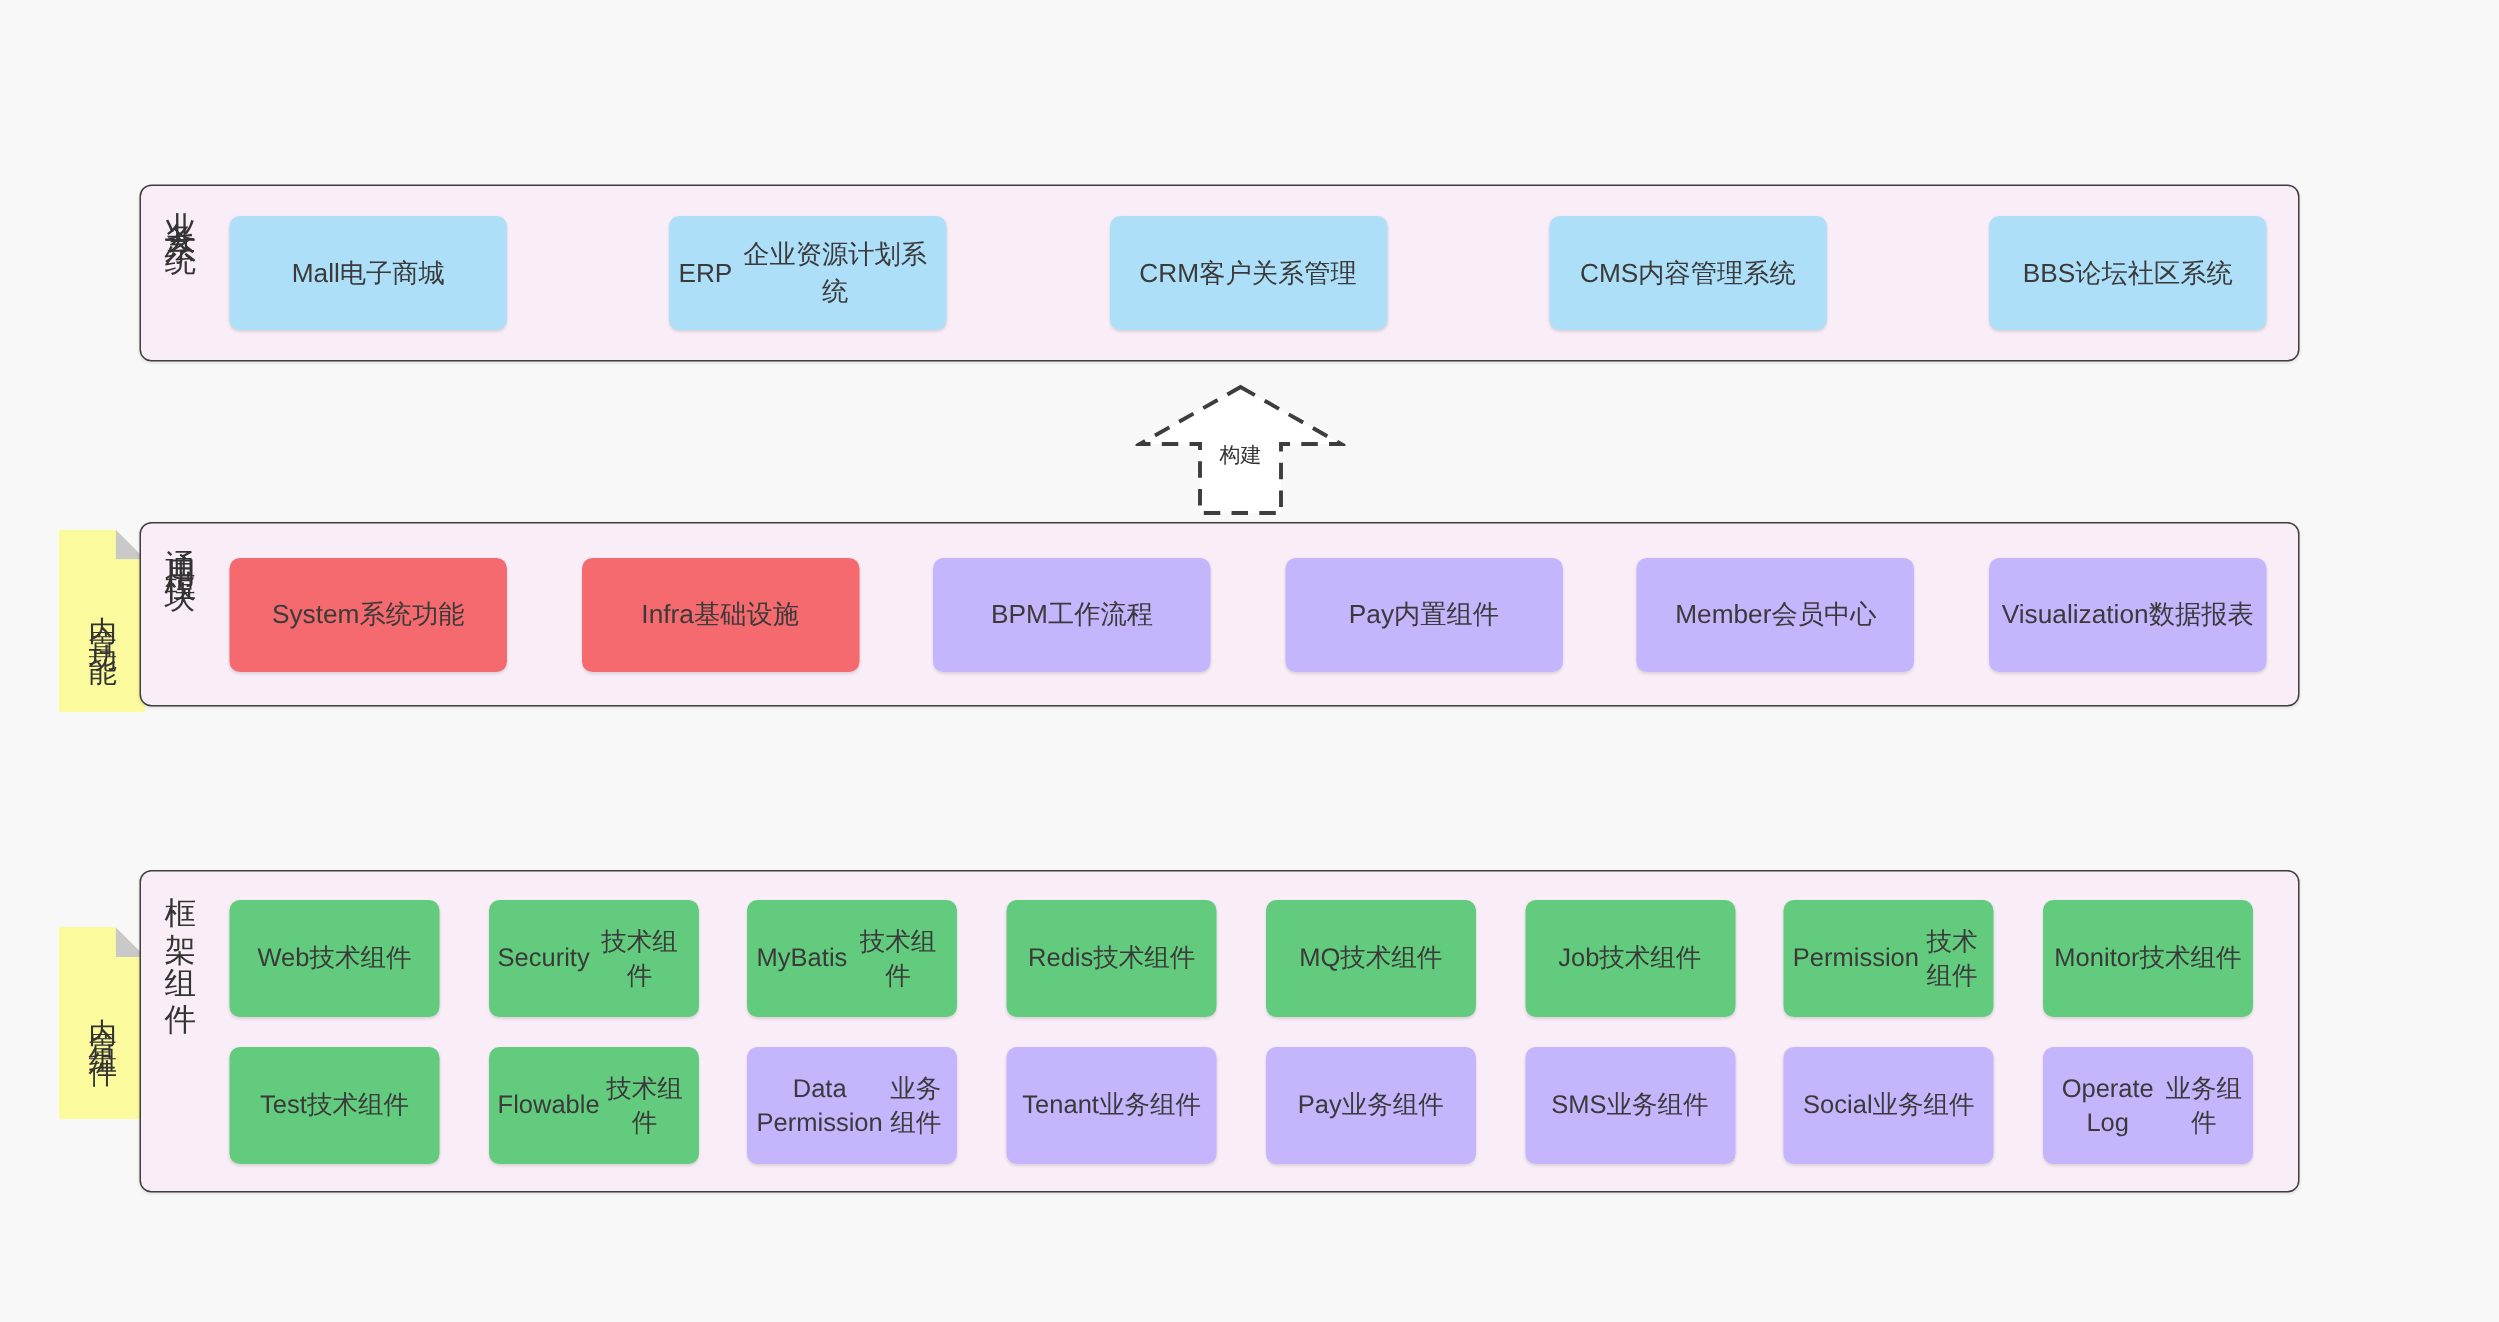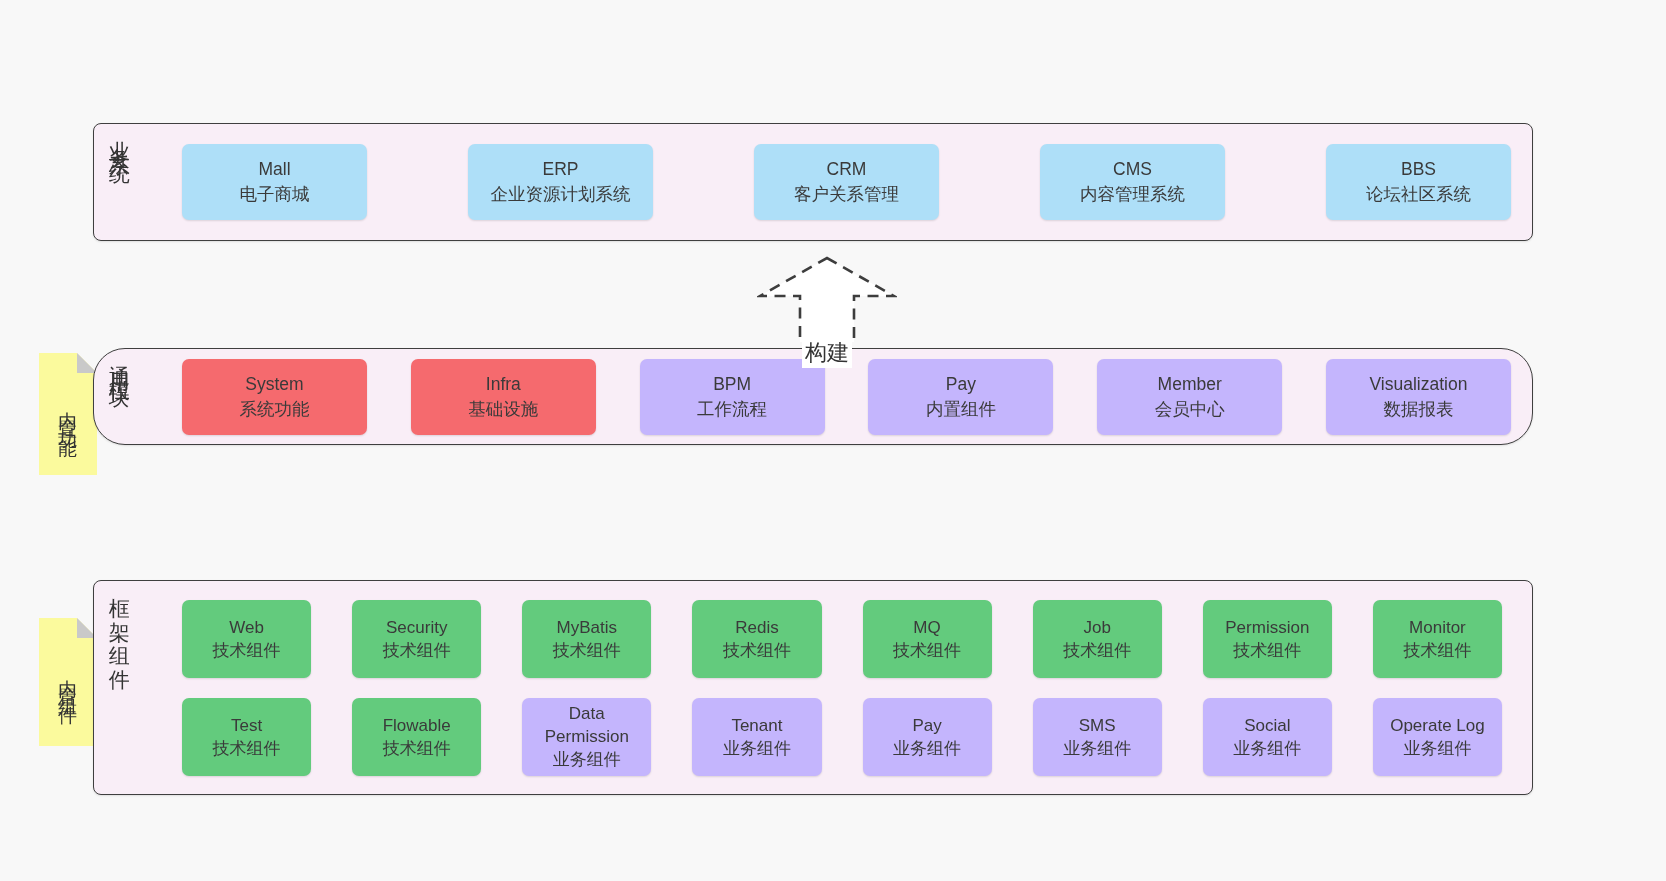--- a/index.html
+++ b/index.html
@@ -2,35 +2,35 @@
 <html><head>
 <meta charset="utf-8">
 <style>
   html,body{margin:0;padding:0;background:#f8f8f8;font-family:"Liberation Sans",sans-serif;}
   .stage{position:relative;width:1666px;height:881px;background:#f8f8f8;overflow:hidden;color:#3a3a3a;}
 
   
   .band{position:absolute;background:#f9eef7;border:1.6px solid #3f3f3f;border-radius:8px;
         box-shadow:0 1px 2px rgba(0,0,0,.10);z-index:2;box-sizing:border-box;}
   .band1{left:93px;top:123px;width:1440px;height:118px;}
-  .band2{left:93px;top:348px;width:1440px;height:97px;border-radius:32px;}
+  .band2{left:93px;top:348px;width:1440px;height:123px;}
   .band3{left:93px;top:580px;width:1440px;height:215px;}
 
   .side-label{position:absolute;left:13px;top:0;bottom:0;display:flex;align-items:center;
         writing-mode:vertical-rl;font-size:21px;letter-spacing:7px;color:#333;line-height:1.15;}
   .band3 .side-label{letter-spacing:24px;}
 
   .boxes{position:absolute;left:59px;right:21px;top:0;bottom:0;display:flex;
          align-items:center;justify-content:space-between;}
   .band3 .boxes{right:30px;flex-direction:column;justify-content:center;gap:20px;}
-  .band3 .box-row{display:flex;width:100%;justify-content:flex-end;gap:12px;}
-
-  .node{width:185px;height:76px;border-radius:7px;display:flex;flex-direction:column;
+  .band3 .box-row{display:flex;width:100%;justify-content:space-between;}
+
+  .node{width:185px;height:76px;border-radius:7px;display:flex;
         align-items:center;justify-content:center;text-align:center;font-size:17.5px;
-        line-height:25px;box-shadow:0 1px 2px rgba(0,0,0,.12);padding:0 6px;box-sizing:border-box;margin-left:29px;}
+        line-height:25px;box-shadow:0 1px 2px rgba(0,0,0,.12);padding:0 6px;box-sizing:border-box;}
   .band3 .node{width:140px;height:78px;line-height:23px;font-size:17px;}
   .node.blue{background:#aedff8;}
   .node.red{background:#f56a6e;}
   .node.pink{background:#c4b5fd;}
   .node.green{background:#63cb7d;}
   .node.lightgreen{background:#c4b5fd;}
 
   
   .sticky{position:absolute;width:58px;z-index:1;}
   .sticky1{left:39px;top:353px;height:122px;}
@@ -41,21 +41,21 @@
         clip-path:polygon(0 0,100% 100%,0 100%);}
   .sticky-text{position:absolute;inset:0;display:flex;align-items:center;justify-content:center;
         writing-mode:vertical-rl;font-size:19px;letter-spacing:9px;color:#333;line-height:1;}
 
   
   .arrow{position:absolute;width:140px;height:90px;z-index:3;}
   .arrow1{left:757px;top:255px;}
   .arrow2{left:772px;top:488px;}
   .arrow svg{display:block;width:100%;height:100%;}
   .arrow-label{position:absolute;left:50%;top:40px;transform:translateX(-50%);
-        background:#ffffff;padding:0 3px;font-size:22px;color:#333;white-space:nowrap;margin-top:43px;}
+        background:#ffffff;padding:0 3px;font-size:14px;color:#333;white-space:nowrap;}
 </style>
 </head>
 <body>
 
 <div class="stage">
 
   <div class="band band1">
     <div class="side-label">业务系统</div>
     <div class="boxes">
       <div class="node blue">

